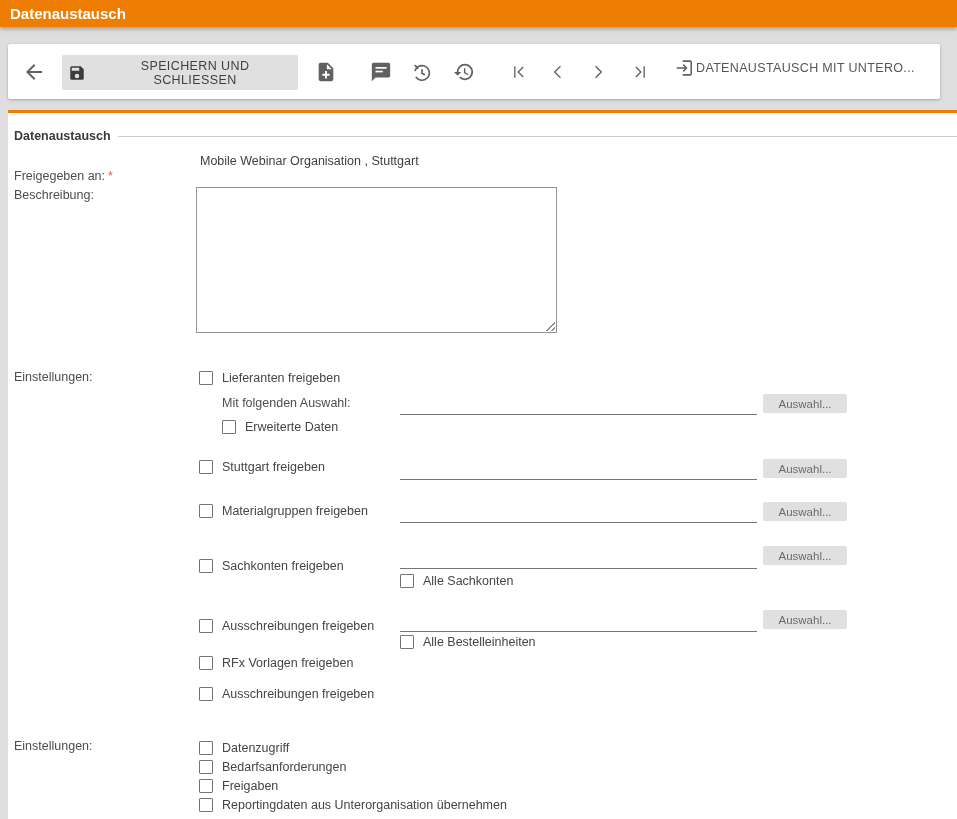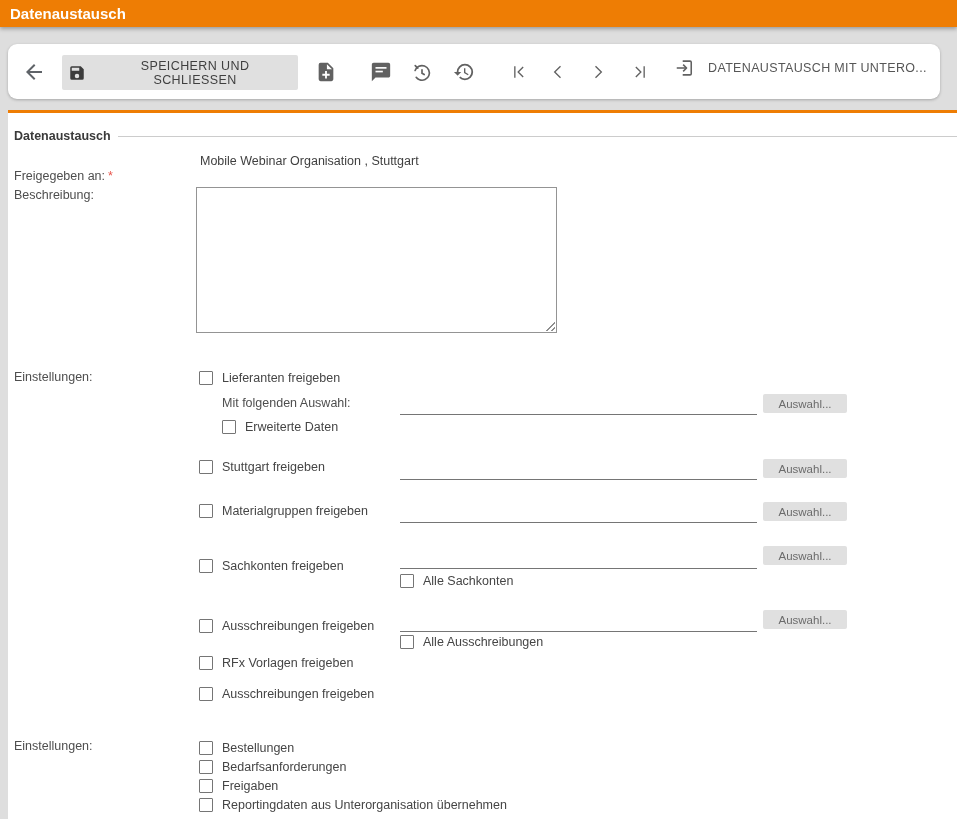--- a/index.html
+++ b/index.html
@@ -14,40 +14,40 @@
     background:#EE7D04;color:#fff;
     display:flex;align-items:center;
     padding-left:10px;box-sizing:border-box;
     font-size:15px;font-weight:700;
     box-shadow:0 2px 4px rgba(0,0,0,.30);
     z-index:3;
   }
   
   .toolbar{
     position:absolute;left:8px;right:17px;top:44px;height:55px;
-    background:#fff;border-radius:9px;
+    background:#fff;border-radius:2px;
     box-shadow:0 1px 3px rgba(0,0,0,.25);
     z-index:2;
   }
   .tb-icon{position:absolute;width:22px;height:22px;top:17px;cursor:pointer;}
   .tb-icon svg{display:block;width:100%;height:100%;}
   .nav-icon{position:absolute;width:20px;height:20px;top:18px;cursor:pointer;}
   .nav-icon svg{display:block;width:100%;height:100%;}
   .back-icon{left:14px;top:16px;width:24px;height:24px;}
   .save-btn{
     position:absolute;left:54px;top:11px;width:236px;height:35px;
     background:#E0E0E0;border:none;border-radius:2px;
     display:flex;align-items:center;justify-content:center;gap:12px;
     font-family:inherit;font-size:12.5px;letter-spacing:.4px;color:#3F3F3F;font-weight:500;
     cursor:pointer;
   }
   .save-btn svg{width:18px;height:18px;flex:none;}
   .context-btn{
     position:absolute;left:666px;top:0;height:48px;
-    display:flex;align-items:center;gap:12px;cursor:pointer;
+    display:flex;align-items:center;cursor:pointer;
   }
   .context-btn .ico{width:22px;height:22px;}
   .context-btn .ico svg{display:block;width:100%;height:100%;}
   .context-btn .txt{font-size:12.5px;letter-spacing:.35px;color:#565656;white-space:nowrap;}
   
   .panel{
     position:absolute;left:8px;right:0;top:110px;bottom:0;
     background:#fff;border-top:3px solid #EE7D04;
     z-index:1;
   }
@@ -236,38 +236,38 @@
   </div>
 
   <div class="cbrow" style="left:191px;top:506px">
     <span class="box"></span>
     <span>Ausschreibungen freigeben</span>
   </div>
   <button class="auswahl" style="top:497px">Auswahl...</button>
   <input class="uline" style="top: 502px;" value="">
   <div class="cbrow" style="left:392px;top:522px">
     <span class="box"></span>
-    <span>Alle Ausschreibungen</span>
+    <span>Alle Bestelleinheiten</span>
   </div>
 
   <div class="cbrow" style="left:191px;top:543px">
     <span class="box"></span>
     <span>RFx Vorlagen freigeben</span>
   </div>
 
   <div class="cbrow" style="left:191px;top:574px">
     <span class="box"></span>
     <span>Ausschreibungen freigeben</span>
   </div>
 
   <div class="flabel" style="left:6px;top:626px">Einstellungen:</div>
 
   <div class="cbrow" style="left:191px;top:628px">
     <span class="box"></span>
-    <span>Bestellungen</span>
+    <span>Datenzugriff</span>
   </div>
   <div class="cbrow" style="left:191px;top:647px">
     <span class="box"></span>
     <span>Bedarfsanforderungen</span>
   </div>
   <div class="cbrow" style="left:191px;top:666px">
     <span class="box"></span>
     <span>Freigaben</span>
   </div>
   <div class="cbrow" style="left:191px;top:685px">

